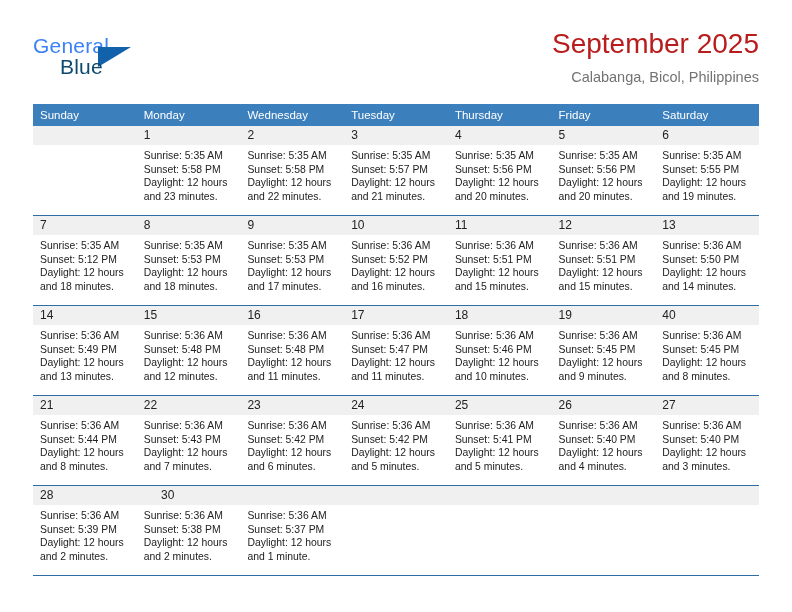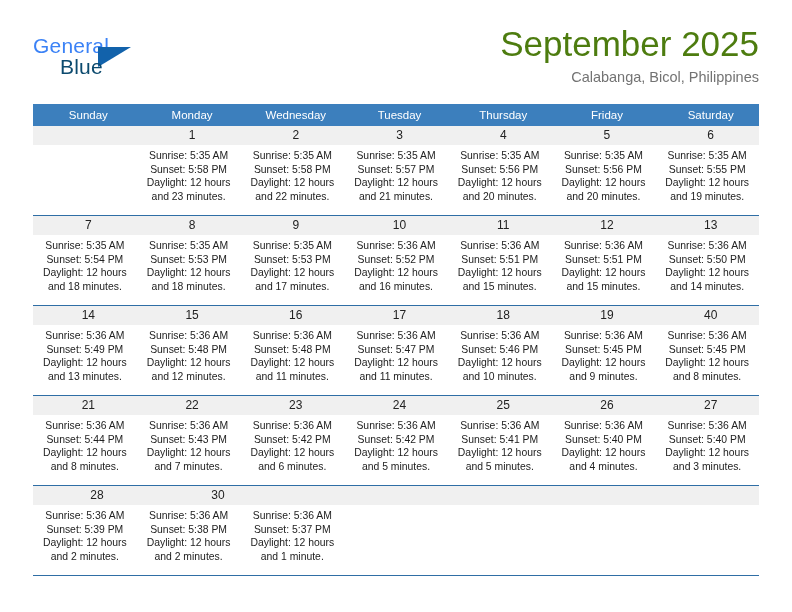--- a/index.html
+++ b/index.html
@@ -66,40 +66,39 @@
     border-bottom: 20px solid transparent;
   }
 
   .title-block {
     position: absolute;
     right: 0;
     top: 0;
     text-align: right;
   }
   .cal-title {
-    font-size: 35px;
-    color: #4d7c0f;
+    font-size: 28px;
+    color: #b91c1c;
     line-height: 32px;
     white-space: nowrap;
   }
   .cal-subtitle {
     font-size: 14.5px;
     color: #737373;
     line-height: 20px;
     margin-top: 7px;
     white-space: nowrap;
   }
 
   
   .calendar {
     position: absolute;
     left: 33px;
     top: 104px;
     width: 726px;
-    text-align: center;
   }
 
   .weekday-row {
     display: flex;
     background: #3c7fbd;
     height: 22px;
   }
   .weekday {
     flex: 1 1 0;
     color: #ffffff;
@@ -266,21 +265,21 @@
             <div class="daynum">9</div>
             <div class="daynum">10</div>
             <div class="daynum">11</div>
             <div class="daynum">12</div>
             <div class="daynum">13</div>
           </div>
           <div class="week-body">
             <div class="daycell">
               <div class="celltext">
                 <div>Sunrise: 5:35 AM</div>
-                <div>Sunset: 5:54 PM</div>
+                <div>Sunset: 5:12 PM</div>
                 <div>Daylight: 12 hours</div>
                 <div>and 18 minutes.</div>
               </div>
             </div>
             <div class="daycell">
               <div class="celltext">
                 <div>Sunrise: 5:35 AM</div>
                 <div>Sunset: 5:53 PM</div>
                 <div>Daylight: 12 hours</div>
                 <div>and 18 minutes.</div>

